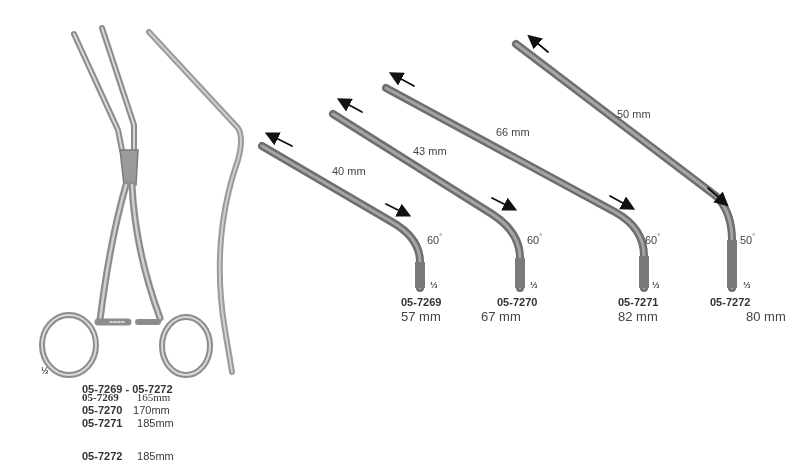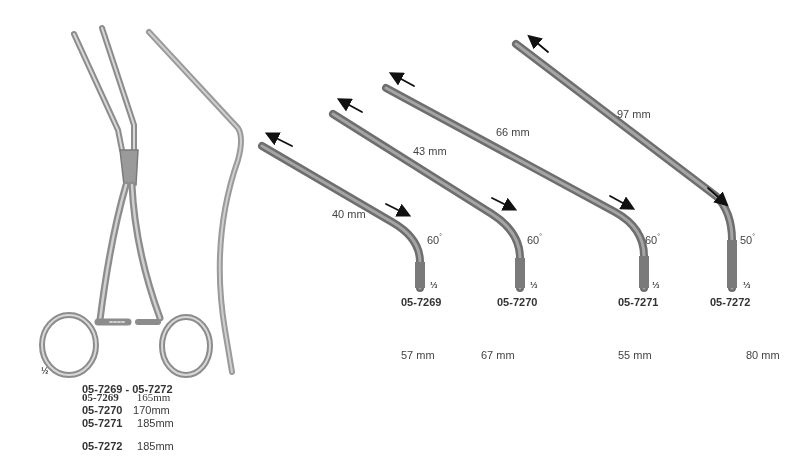--- a/index.html
+++ b/index.html
@@ -1,21 +1,21 @@
 <!DOCTYPE html>
 <html><head>
   <meta charset="utf-8">
   <style>
     html, body { margin: 0; padding: 0; background: #ffffff; }
     body { width: 800px; height: 472px; position: relative; overflow: hidden; font-family: "Liberation Sans", sans-serif; color: #3a3a3a; }
     .abs { position: absolute; }
     svg.art { position: absolute; left: 0; top: 0; }
     .lbl { font-size: 11px; color: #444; white-space: nowrap; }
     .code { font-weight: bold; font-size: 11px; color: #333; }
-    .mm { font-size: 11px; color: #444; margin-top: 40px; }
+    .mm { font-size: 13px; color: #444; }
     .deg { font-size: 11px; color: #444; }
     .deg sup { font-size: 7px; }
     .frac { font-size: 9px; color: #444; font-weight: bold; }
     .tbl-row { position: absolute; left: 82px; font-size: 11px; white-space: nowrap; }
     .tbl-row .c { font-weight: bold; color: #333; display: inline-block; min-width: 52px; }
   </style>
 </head>
 <body>
 
 <svg class="art" width="800" height="472" viewBox="0 0 800 472">
@@ -95,40 +95,40 @@
   <span>165mm</span>
 </div>
 <div class="tbl-row" style="top:404px;">
   <span class="c" style="min-width:48px;">05-7270</span>
   <span>170mm</span>
 </div>
 <div class="tbl-row" style="top:417px;">
   <span class="c">05-7271</span>
   <span>185mm</span>
 </div>
-<div class="tbl-row" style="top:440px;">
+<div class="tbl-row" style="top:450px;">
   <span class="c">05-7272</span>
   <span>185mm</span>
 </div>
 
-<div class="abs lbl" style="left:332px; top:165px;margin-top:43px;">40 mm</div>
+<div class="abs lbl" style="left:332px; top:165px;">40 mm</div>
 <div class="abs deg" style="left:427px; top:233px;"><span>60</span><sup>°</sup></div>
 <div class="abs frac" style="left:430px; top:280px;">⅓</div>
 <div class="abs code" style="left:401px; top:296px;">05-7269</div>
 <div class="abs mm" style="left:401px; top:309px;">57 mm</div>
 
 <div class="abs lbl" style="left:413px; top:145px;">43 mm</div>
 <div class="abs deg" style="left:527px; top:233px;"><span>60</span><sup>°</sup></div>
 <div class="abs frac" style="left:530px; top:280px;">⅓</div>
 <div class="abs code" style="left:497px; top:296px;">05-7270</div>
 <div class="abs mm" style="left:481px; top:309px;">67 mm</div>
 
 <div class="abs lbl" style="left:496px; top:126px;">66 mm</div>
 <div class="abs deg" style="left:645px; top:233px;"><span>60</span><sup>°</sup></div>
 <div class="abs frac" style="left:652px; top:280px;">⅓</div>
 <div class="abs code" style="left:618px; top:296px;">05-7271</div>
-<div class="abs mm" style="left:618px; top:309px;">55 mm</div>
+<div class="abs mm" style="left:618px; top:309px;">82 mm</div>
 
-<div class="abs lbl" style="left:617px; top:108px;">97 mm</div>
+<div class="abs lbl" style="left:617px; top:108px;">50 mm</div>
 <div class="abs deg" style="left:740px; top:233px;"><span>50</span><sup>°</sup></div>
 <div class="abs frac" style="left:743px; top:280px;">⅓</div>
 <div class="abs code" style="left:710px; top:296px;">05-7272</div>
 <div class="abs mm" style="left:710px; top:309px;padding-left:36px;">80 mm</div>
 
 </body></html>

